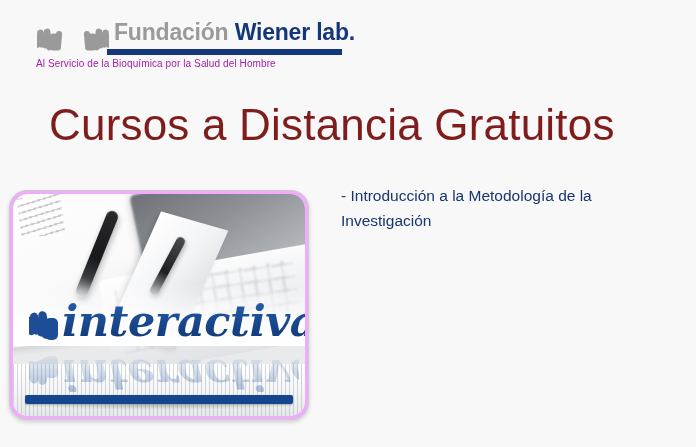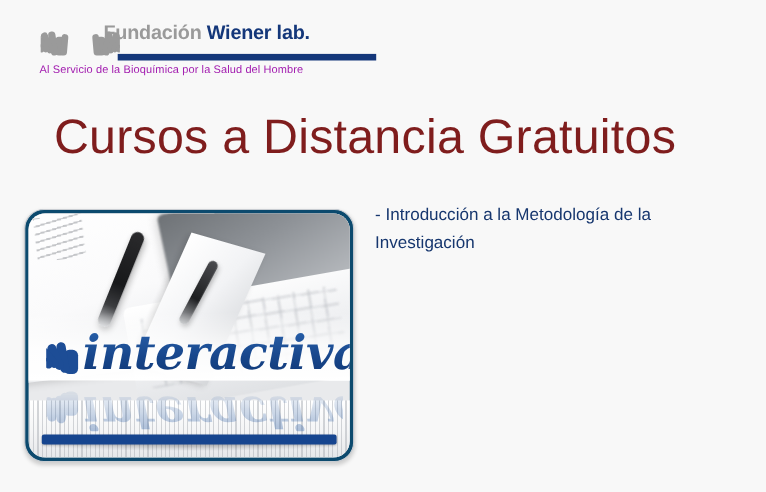--- a/index.html
+++ b/index.html
@@ -25,23 +25,23 @@
   }
   .brand-hands {
     position: absolute;
     left: 3px;
     top: 6px;
     width: 72px;
     height: 30px;
   }
   .brand-wordmark {
     position: absolute;
-    left: 60px;
+    left: 80px;
     top: 3px;
-    font-size: 18px;
+    font-size: 23px;
     font-weight: bold;
     letter-spacing: -0.2px;
     white-space: nowrap;
   }
   .brand-word-gray { color: #9a9a9a; }
   .brand-word-blue { color: #14377a; }
   .brand-rule {
     position: absolute;
     left: 73px;
     top: 33px;
@@ -66,27 +66,27 @@
     top: 100px;
     font-size: 44px;
     color: #7f1d1d;
     letter-spacing: 0.2px;
     white-space: nowrap;
   }
 
   
   .card {
     position: absolute;
-    left: 22px;
+    left: 9px;
     top: 190px;
     width: 298px;
     height: 228px;
     border-radius: 18px;
     border: 1px solid #c9cdd2;
-    background: #0c4a6e;
+    background: #f0abfc;
     overflow: hidden;
     box-shadow: 0 2px 4px rgba(0,0,0,0.18);
   }
   .card-inner {
     position: absolute;
     inset: 3px;
     border-radius: 15px;
     overflow: hidden;
     background: #e9eaec;
   }

